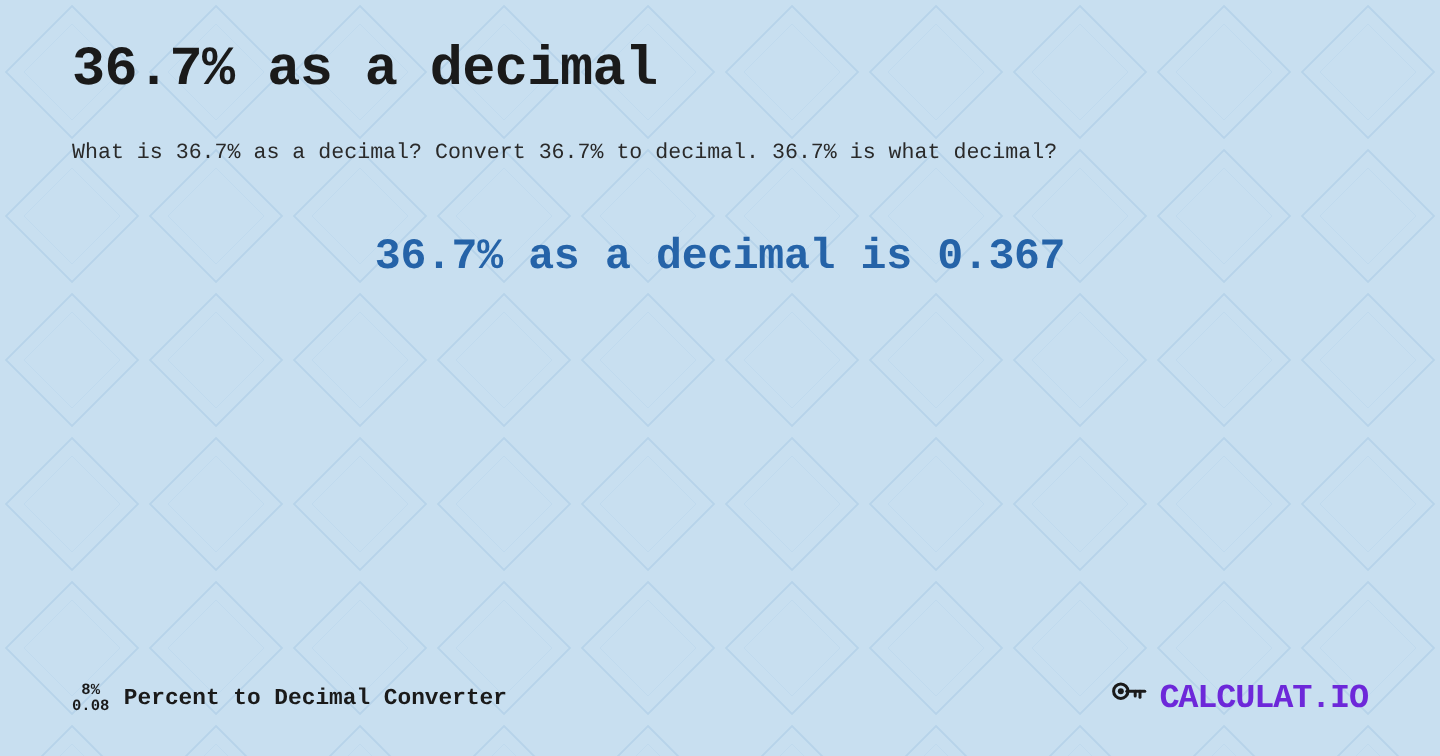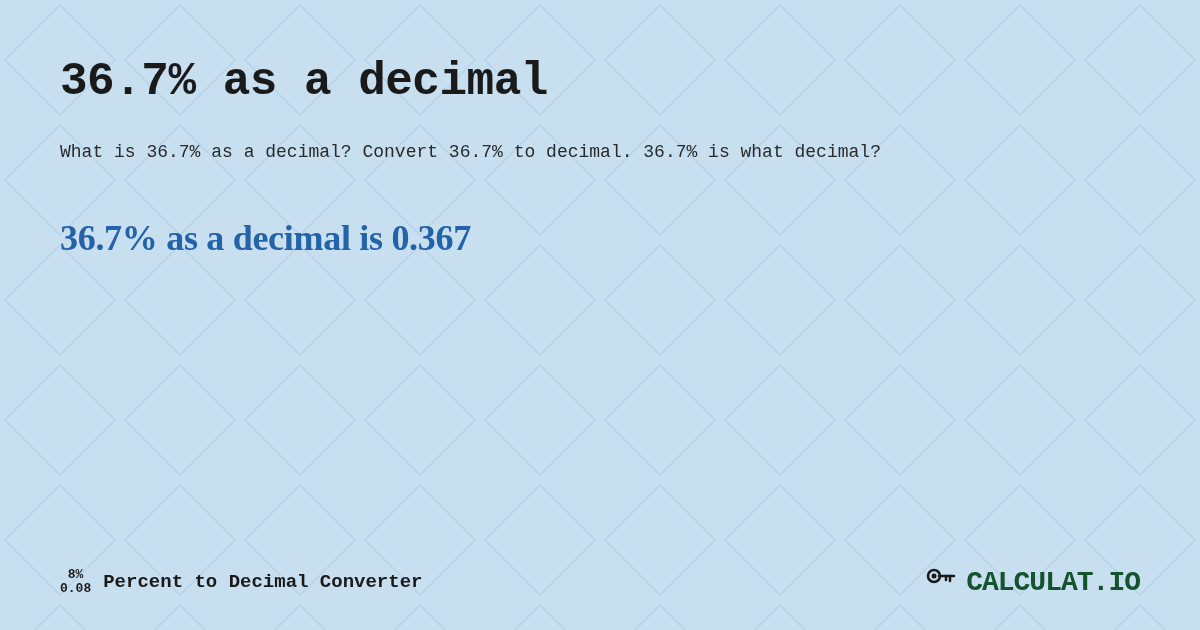--- a/index.html
+++ b/index.html
@@ -13,21 +13,21 @@
       height: 630px;
       overflow: hidden;
       font-family: 'Courier New', Courier, monospace;
       background-color: #c8dff0;
       position: relative;
     }
 
     .content {
       position: relative;
       z-index: 1;
-      padding: 56px 60px 30px 60px;
+      padding: 32px 60px 30px 60px;
       height: 100%;
       display: flex;
       flex-direction: column;
     }
 
     .page-title {
       font-size: 46px;
       font-weight: 900;
       color: #1a1a1a;
       font-family: 'Courier New', Courier, monospace;
@@ -41,23 +41,24 @@
       font-family: 'Courier New', Courier, monospace;
       line-height: 1.6;
       margin-bottom: 50px;
       max-width: 900px;
     }
 
     .result {
       font-size: 36px;
       font-weight: 900;
       color: #2563a8;
-      font-family: Liberation Serif, serif;
+      font-family: Liberation Mono, monospace;
       margin-bottom: auto;
       letter-spacing: -0.3px;
+      text-align: center;
     }
 
     .footer {
       display: flex;
       align-items: center;
       justify-content: space-between;
       padding-top: 20px;
     }
 
     .footer-left {
@@ -86,21 +87,21 @@
 
     .calculat-io {
       display: flex;
       align-items: center;
       gap: 8px;
     }
 
     .calculat-logo-text {
       font-size: 28px;
       font-weight: 900;
-      color: #14532d;
+      color: #6d28d9;
       font-family: 'Courier New', Courier, monospace;
       letter-spacing: -1px;
     }
 
     
     svg.bg-svg {
       position: absolute;
       top: 0;
       left: 0;
       width: 100%;

